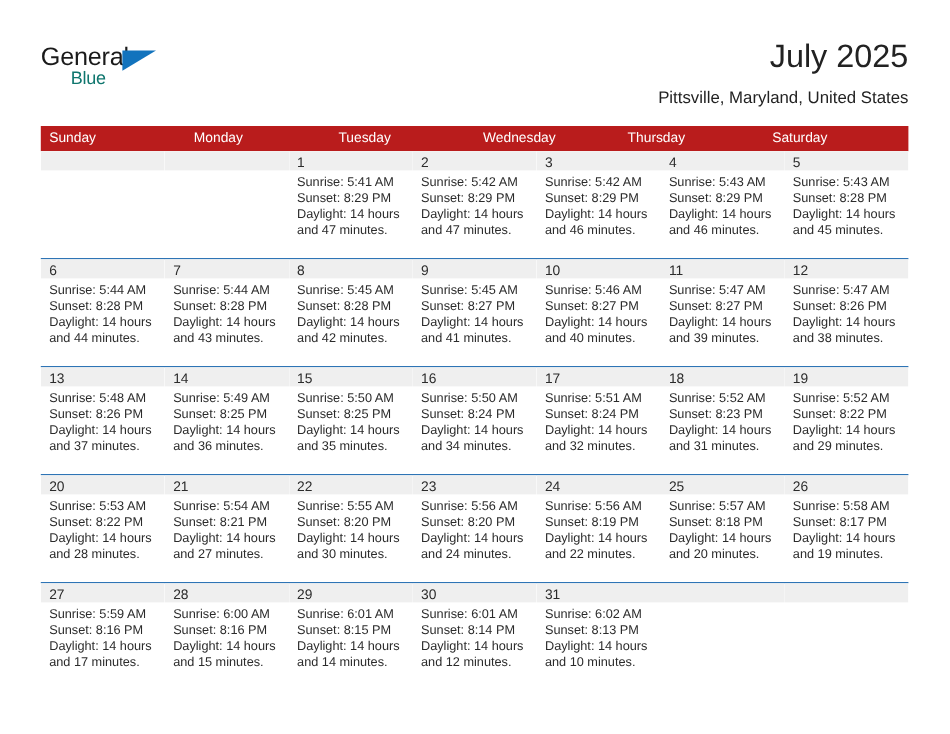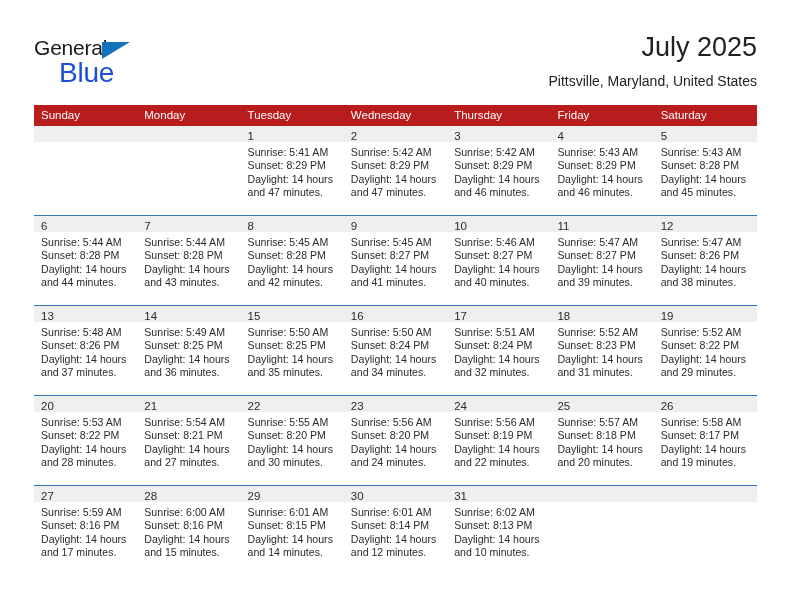--- a/index.html
+++ b/index.html
@@ -51,22 +51,22 @@
     top: 6px;
     width: 0;
     height: 0;
     border-left: 28px solid #1273bd;
     border-bottom: 17px solid transparent;
   }
   .logo-blue {
     position: absolute;
     left: 25px;
     top: 21px;
-    font-size: 28px;
-    color: #1d4ed8;
+    font-size: 15px;
+    color: #0f766e;
     letter-spacing: -0.2px;
   }
 
   .title-block {
     position: absolute;
     right: 35px;
     top: 30px;
     text-align: right;
   }
   .cal-title {
@@ -162,21 +162,20 @@
 
   </div>
 
   <div class="calendar">
     <div class="weekdays">
         <div class="weekday">Sunday</div>
         <div class="weekday">Monday</div>
         <div class="weekday">Tuesday</div>
         <div class="weekday">Wednesday</div>
         <div class="weekday">Thursday</div>
-        <div class="weekday">Friday</div>
         <div class="weekday">Saturday</div>
       </div>
     <div id="weeks-container">
         <div class="week first">
           <div class="day empty">
             <div class="day-strip"><span class="day-num"></span></div>
           </div>
           <div class="day empty">
             <div class="day-strip"><span class="day-num"></span></div>
           </div>

